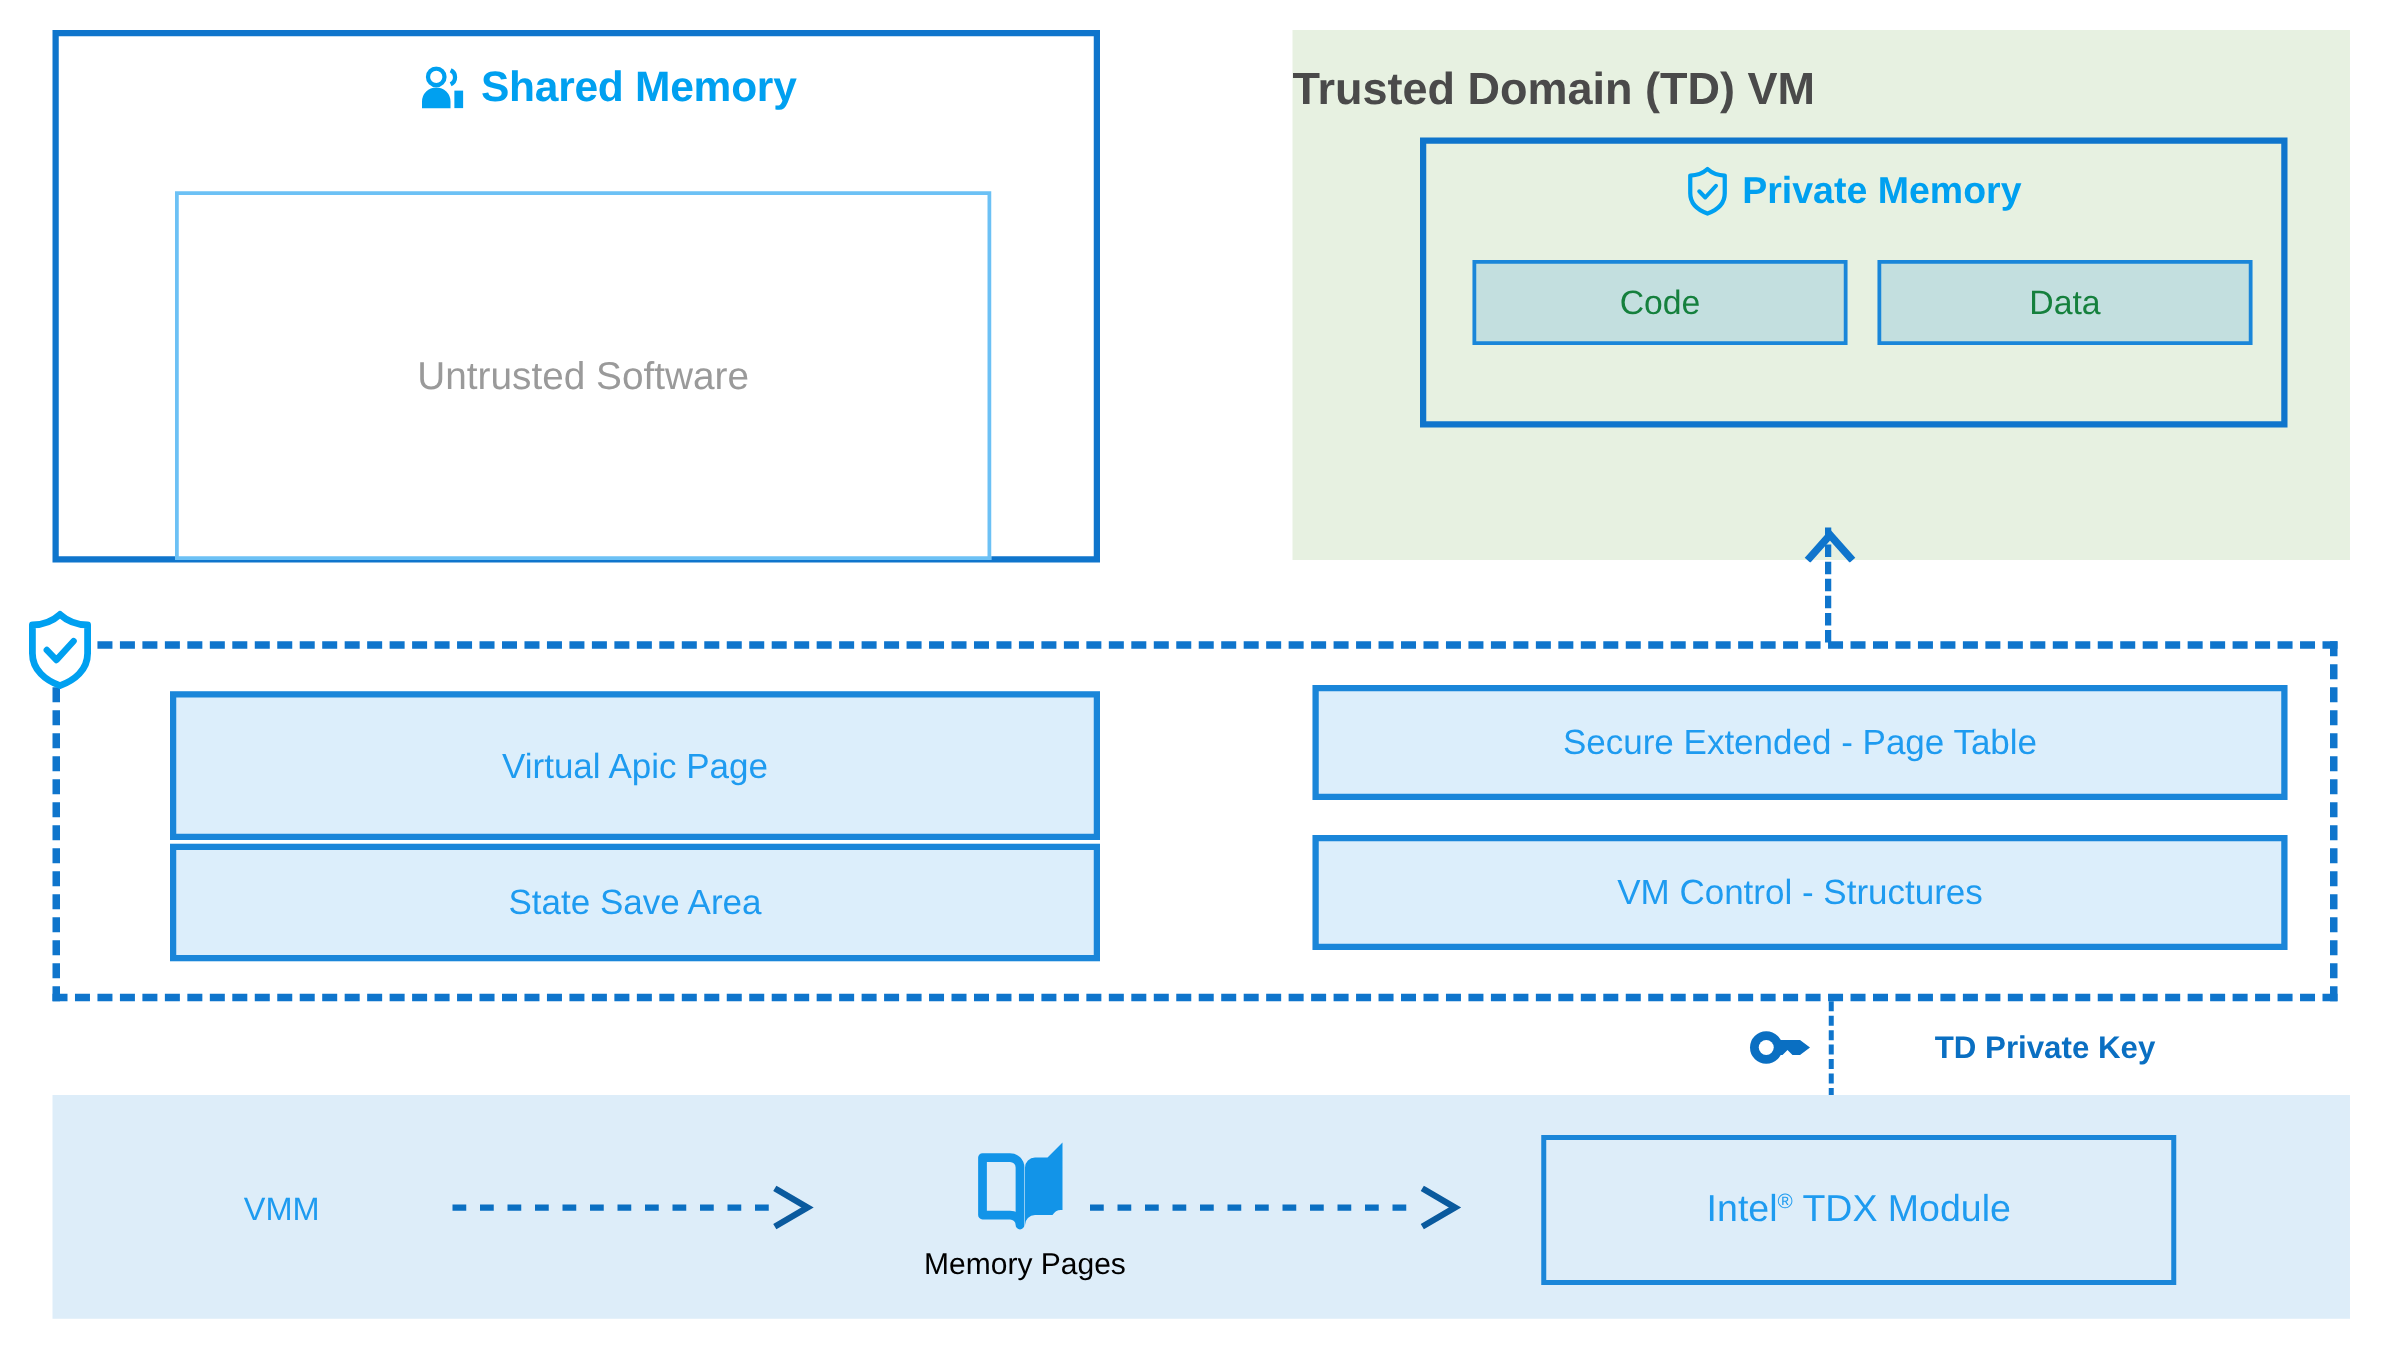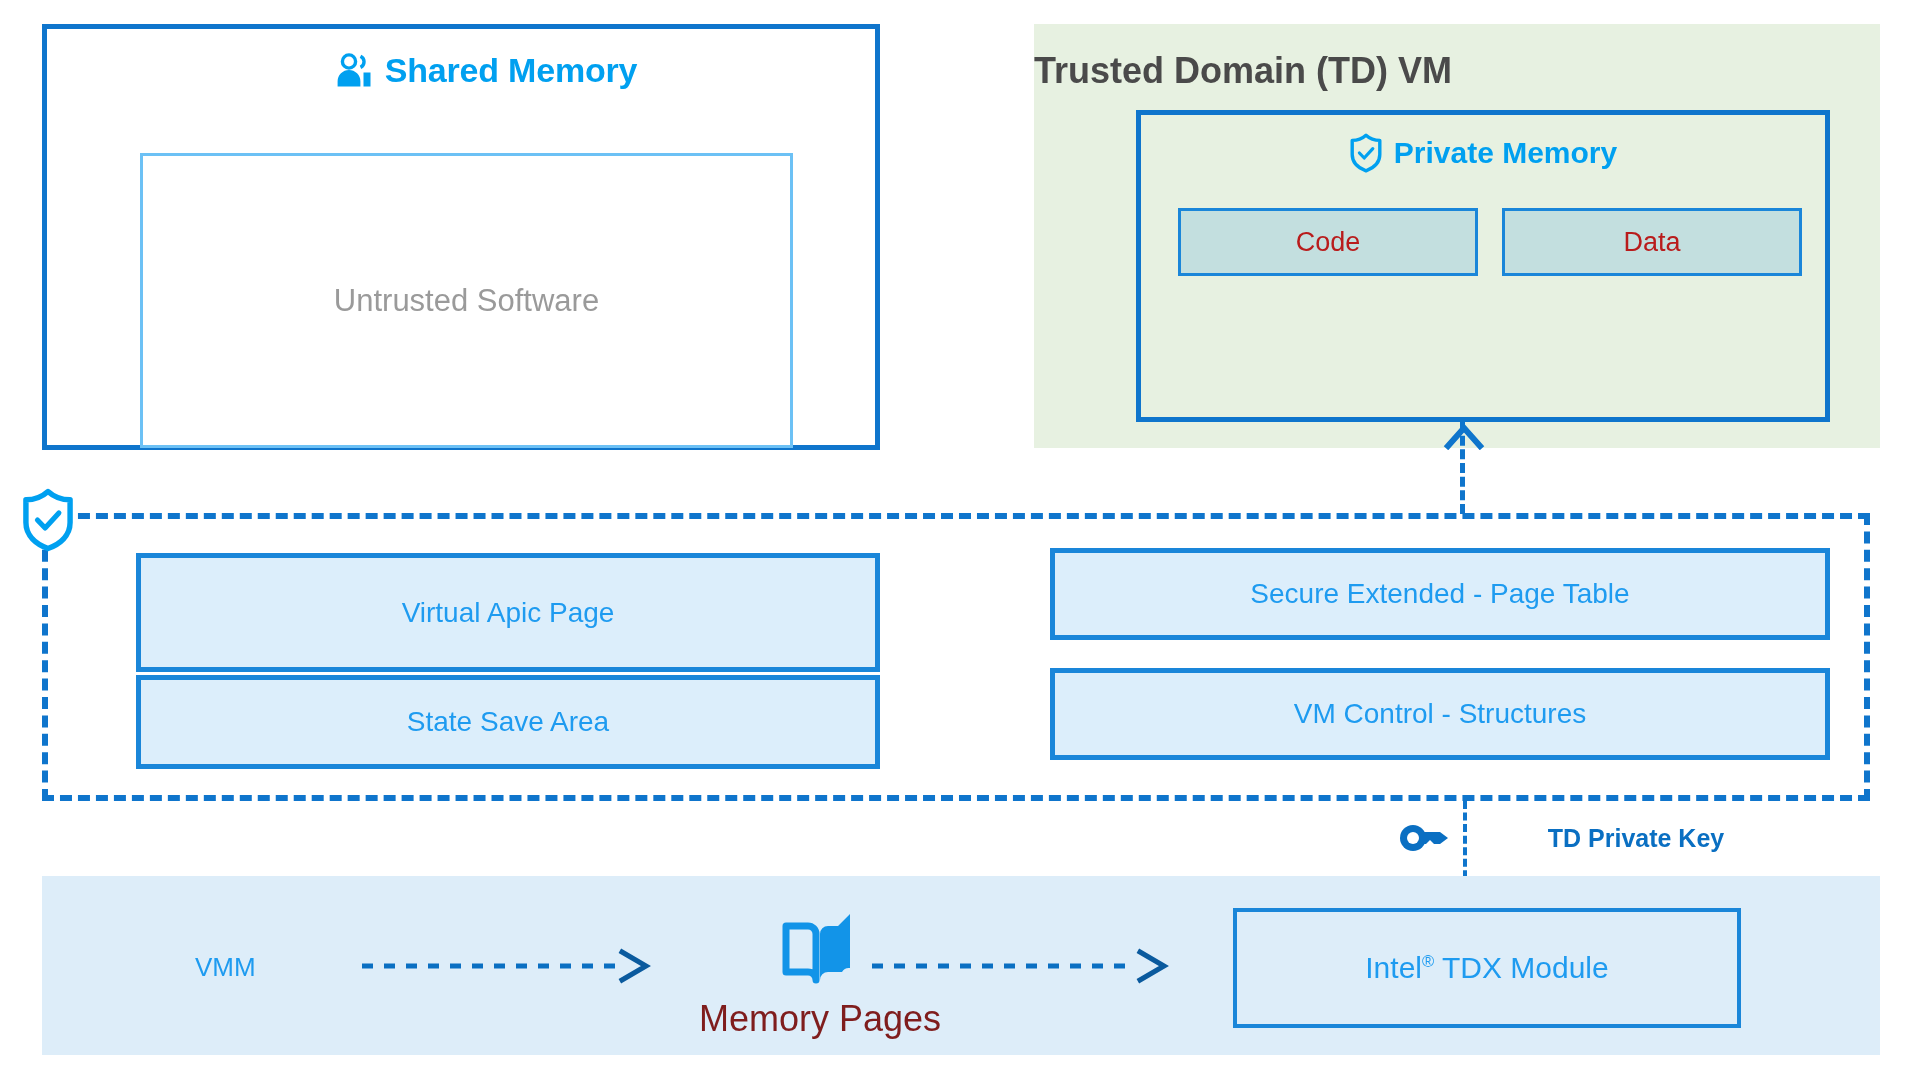--- a/index.html
+++ b/index.html
@@ -52,37 +52,37 @@
   #td-vm-panel {
     left: 1034px; top: 24px; width: 846px; height: 424px;
     background: #e7f1e1;
   }
   #td-vm-title {
     position: absolute; left: 0; top: 26px; width: 100%;
     text-align: left;
     font-size: 36px; font-weight: bold; color: #4a4a4a;
   }
   #private-memory-box {
-    left: 1136px; top: 110px; width: 694px; height: 312px;
+    left: 1136px; top: 110px; width: 694px; height: 232px;
     border: 5px solid #0f75cc;
     background: transparent;
   }
   #private-memory-header {
     position: absolute; left: 0; top: 18px; width: 100%;
     display: flex; align-items: center; justify-content: center;
     gap: 11px;
   }
   #private-memory-title {
     font-size: 30px; font-weight: bold; color: #00a0f0;
   }
   .mem-cell {
     position: absolute; box-sizing: border-box;
     border: 3px solid #1a86d9;
     display: flex; align-items: center; justify-content: center;
-    font-size: 27px; color: #b91c1c;
+    font-size: 27px; color: #15803d;
   }
   #code-cell   { left: 1178px; top: 208px; width: 300px; height: 68px; background: #c3dfdf; }
   #data-cell   { left: 1502px; top: 208px; width: 300px; height: 68px; background: #c3dfdf; }
   #page-table-cell { left: 1178px; top: 306px; width: 624px; height: 66px; background: #e8ecf0; }
 
   
   #td-uplink {
     left: 1460px; top: 422px; width: 10px; height: 92px;
     border-left: 5px dashed #0f75cc;
   }
@@ -133,21 +133,21 @@
   #vmm-label {
     left: 195px; top: 945px; width: 180px; height: 44px;
     display: flex; align-items: center;
     font-size: 26px; color: #1e9bf0;
   }
   #arrow-vmm-to-pages { left: 360px; top: 948px; width: 300px; height: 36px; }
   #memory-pages-group {
     left: 690px; top: 910px; width: 260px; height: 140px;
     display: flex; flex-direction: column; align-items: center; gap: 8px;
   }
-  #memory-pages-label { font-size: 36px; color: #7f1d1d; }
+  #memory-pages-label { font-size: 24px; color: #000000; }
   #arrow-pages-to-tdx { left: 870px; top: 948px; width: 310px; height: 36px; }
   #intel-tdx-module-box {
     left: 1233px; top: 908px; width: 508px; height: 120px;
     border: 4px solid #1a86d9;
     background: transparent;
     display: flex; align-items: center; justify-content: center;
     font-size: 30px; color: #1e9bf0;
   }
   #intel-tdx-module-box sup { font-size: 0.55em; vertical-align: super; }
 </style>

